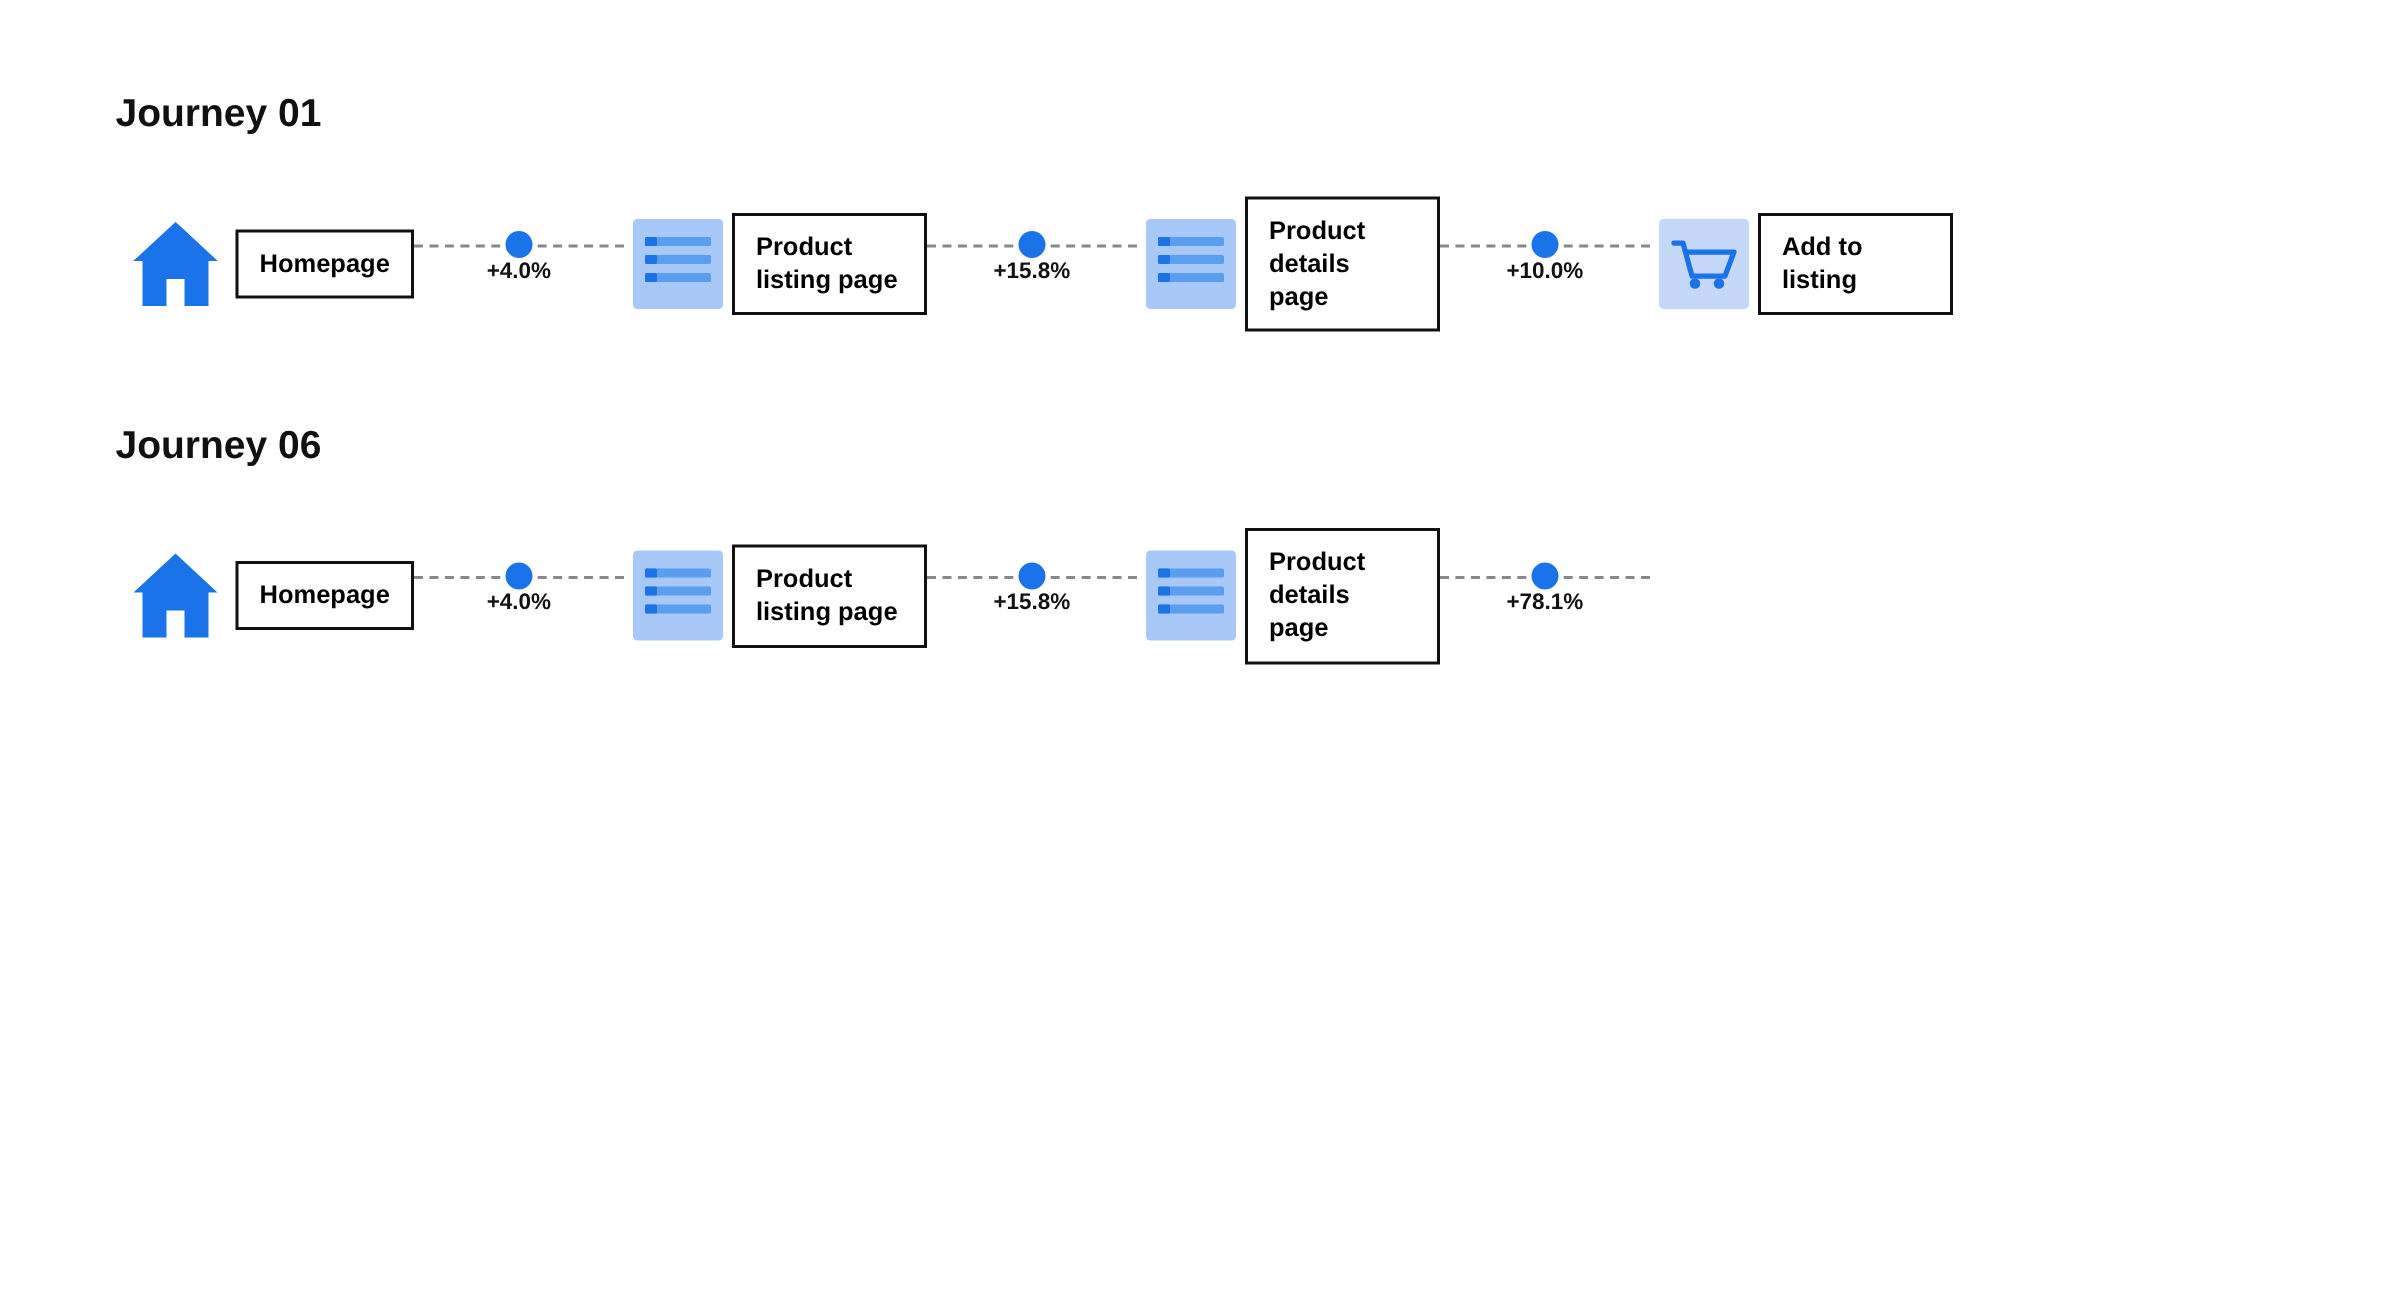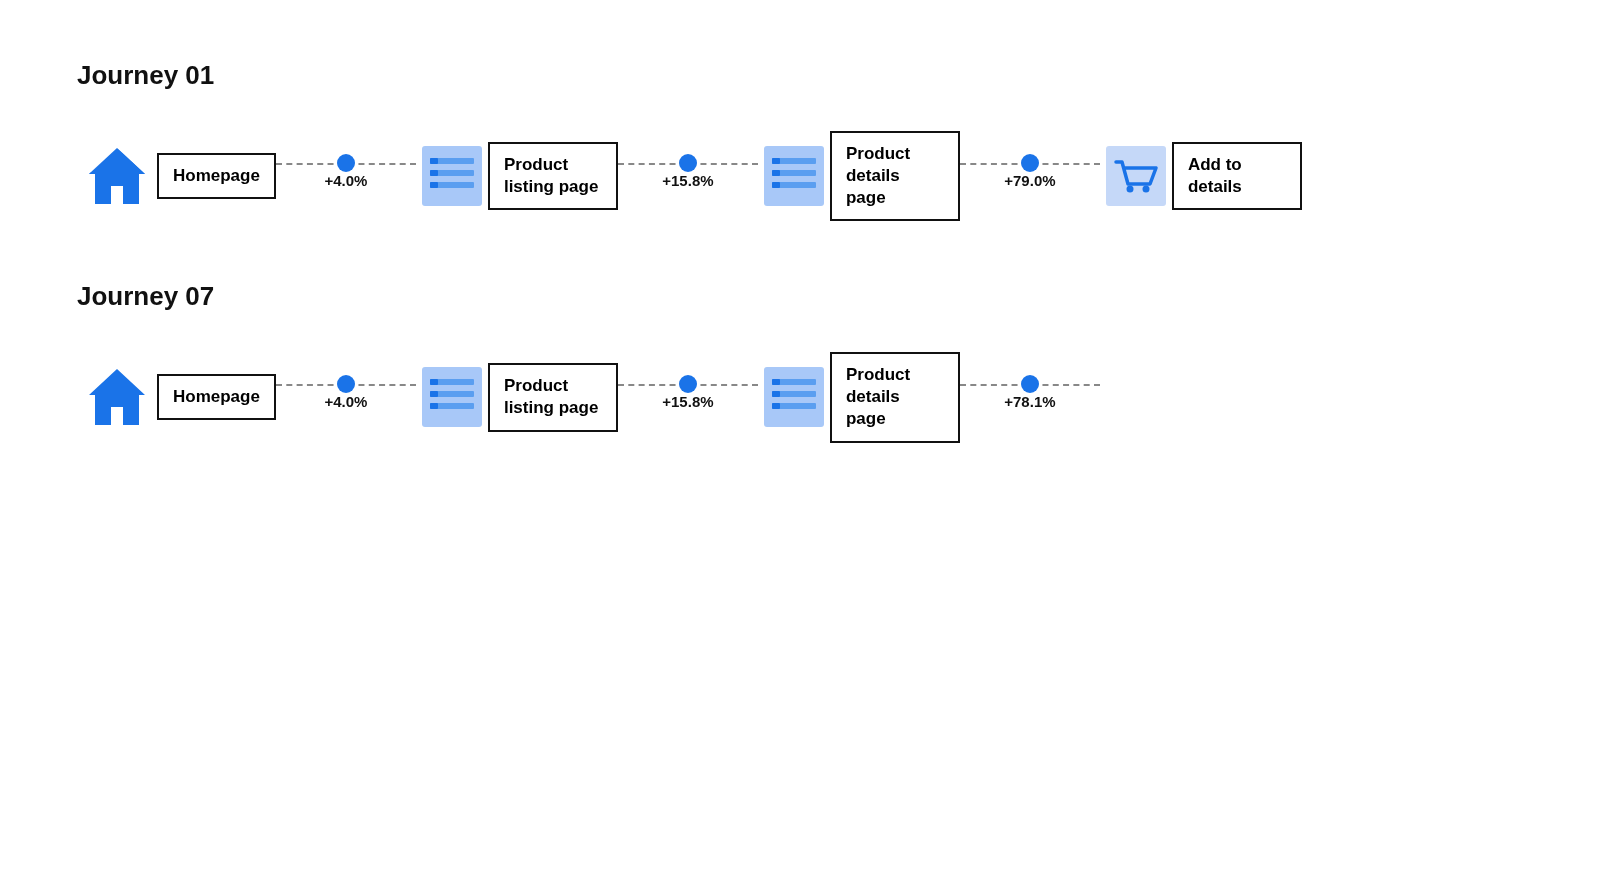--- a/index.html
+++ b/index.html
@@ -178,40 +178,40 @@
           </svg>
         </div>
         <div class="node-label">Product details page</div>
       </div>
 
       <div class="connector">
         <div style="width:100%; position:relative; height:4px;">
           <div class="connector-line"></div>
           <div class="connector-dot"></div>
         </div>
-        <div class="connector-pct">+79.0%</div>
+        <div class="connector-pct">+10.0%</div>
       </div>
 
       <div class="node">
         <div class="cart-icon-wrap node-icon">
           <svg width="68" height="68" viewBox="0 0 68 68" fill="none" xmlns="http://www.w3.org/2000/svg">
             <rect x="4" y="4" width="60" height="60" rx="3" fill="#c5d8f8"></rect>
             <path d="M14 20 L20 20 L26 42 L48 42 L54 26 L22 26" stroke="#1a73e8" stroke-width="3.5" fill="none" stroke-linecap="round" stroke-linejoin="round"></path>
             <circle cx="28" cy="47" r="3.5" fill="#1a73e8"></circle>
             <circle cx="44" cy="47" r="3.5" fill="#1a73e8"></circle>
           </svg>
         </div>
-        <div class="node-label">Add to details</div>
+        <div class="node-label">Add to listing</div>
       </div>
 
     </div>
   </div>
 
   <div class="journey-section">
-    <div class="journey-title">Journey 07</div>
+    <div class="journey-title">Journey 06</div>
     <div class="journey-flow">
 
       <div class="node">
         <div class="home-icon-wrap node-icon">
           <svg width="72" height="72" viewBox="0 0 72 72" fill="none" xmlns="http://www.w3.org/2000/svg">
             <polygon points="36,8 8,34 14,34 14,64 30,64 30,46 42,46 42,64 58,64 58,34 64,34" fill="#1a73e8"></polygon>
           </svg>
         </div>
         <div class="node-label">Homepage</div>
       </div>

